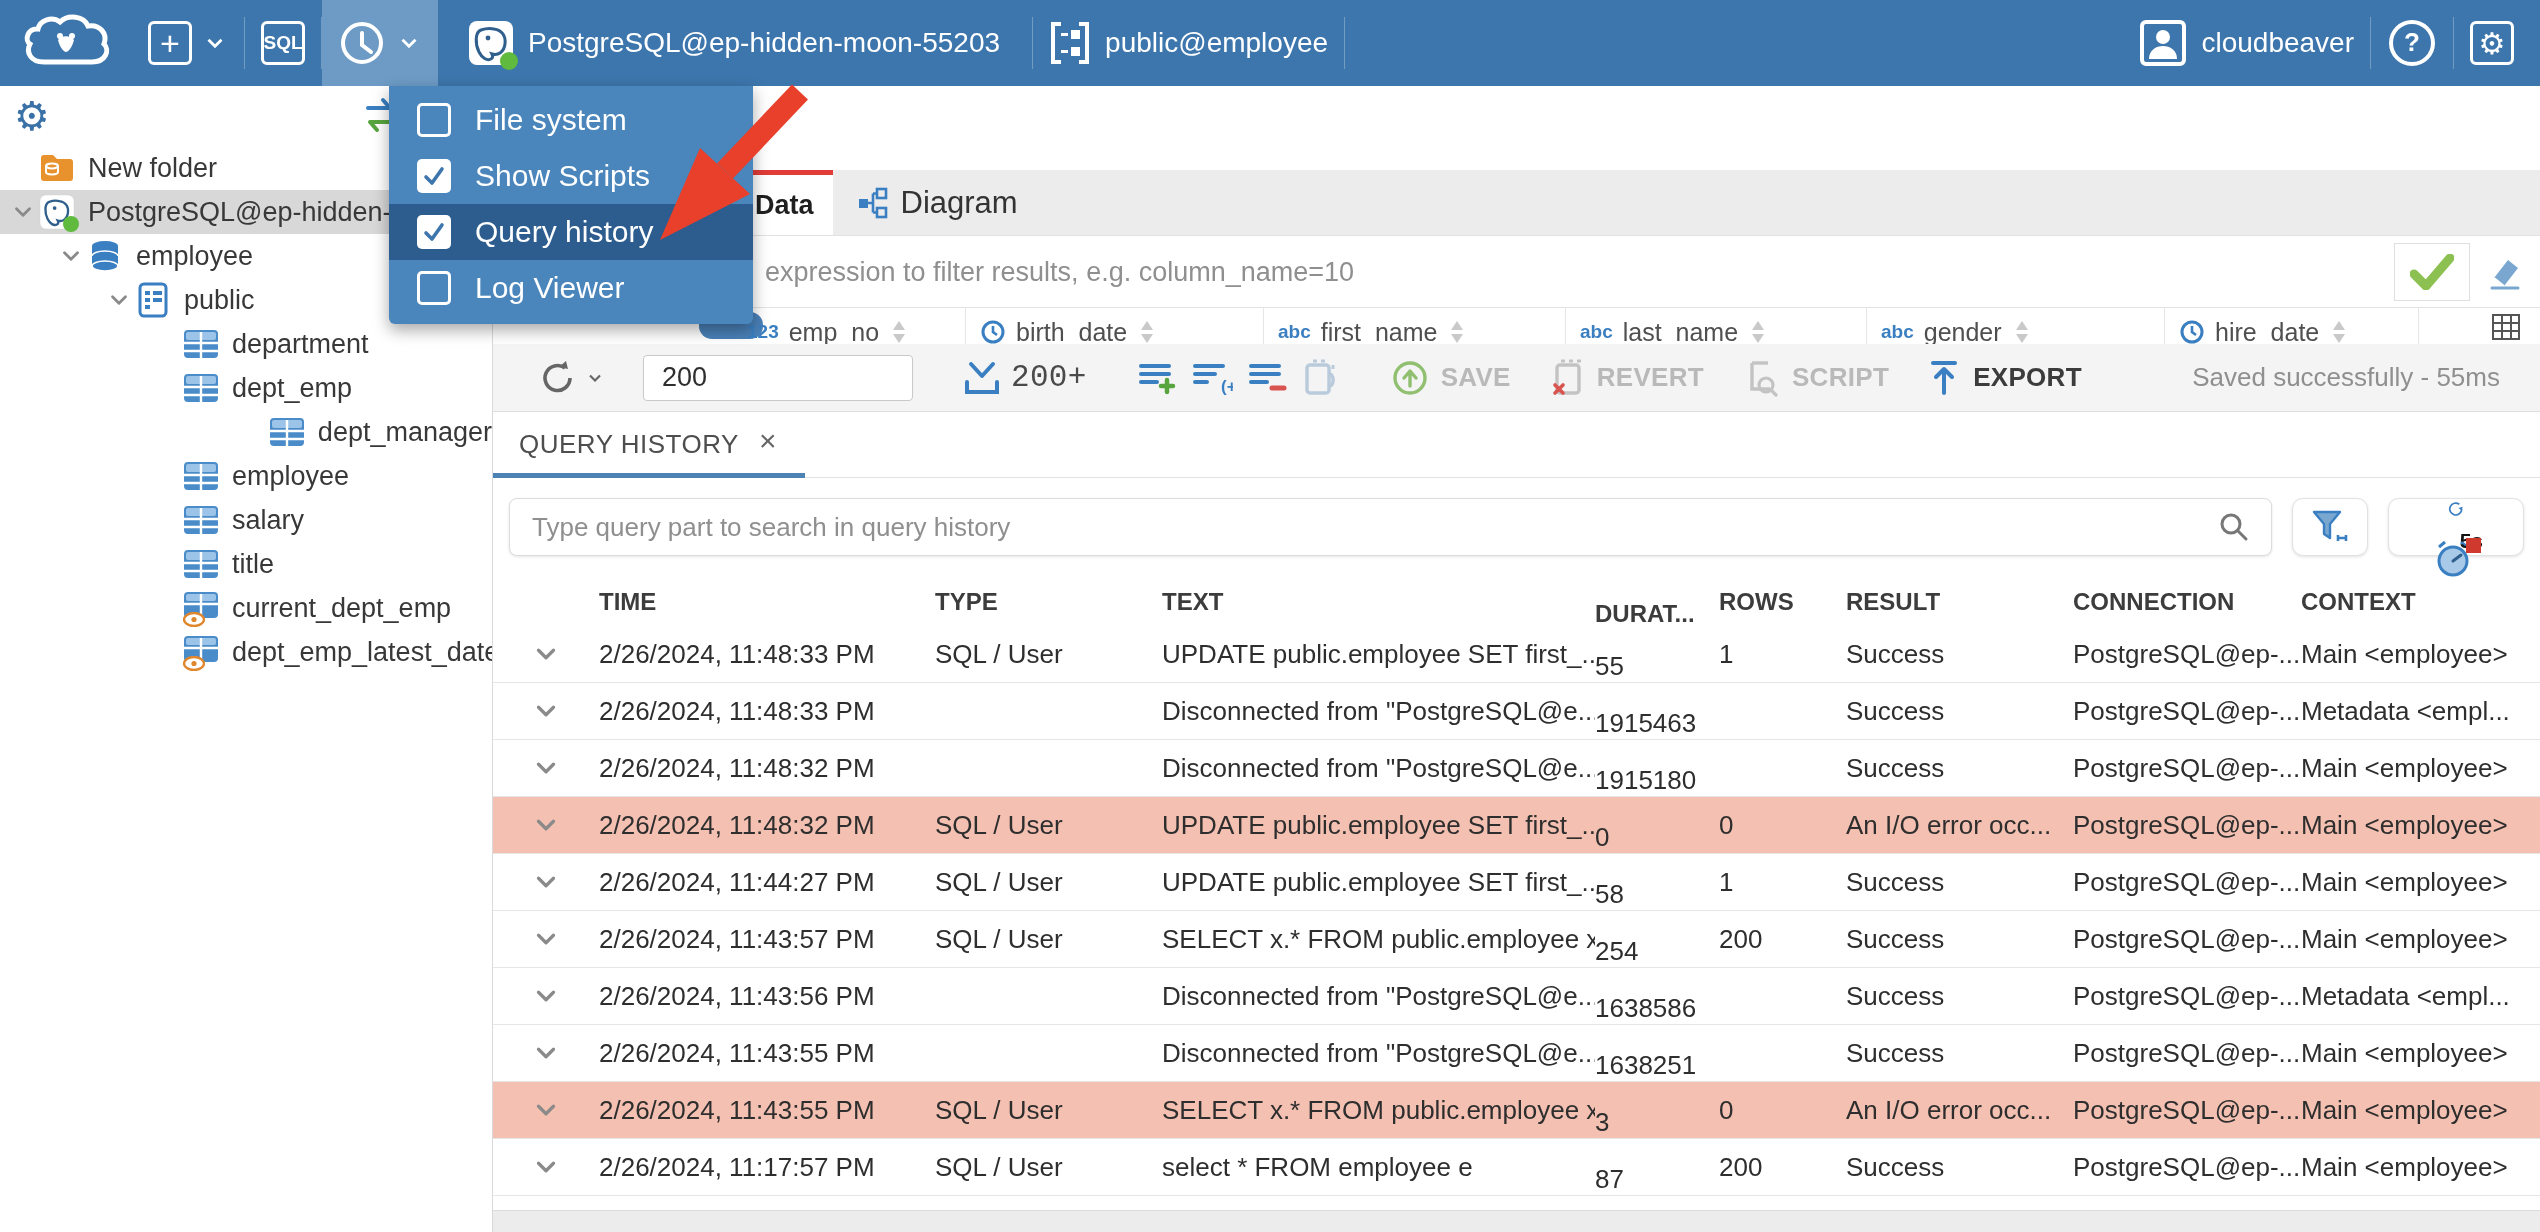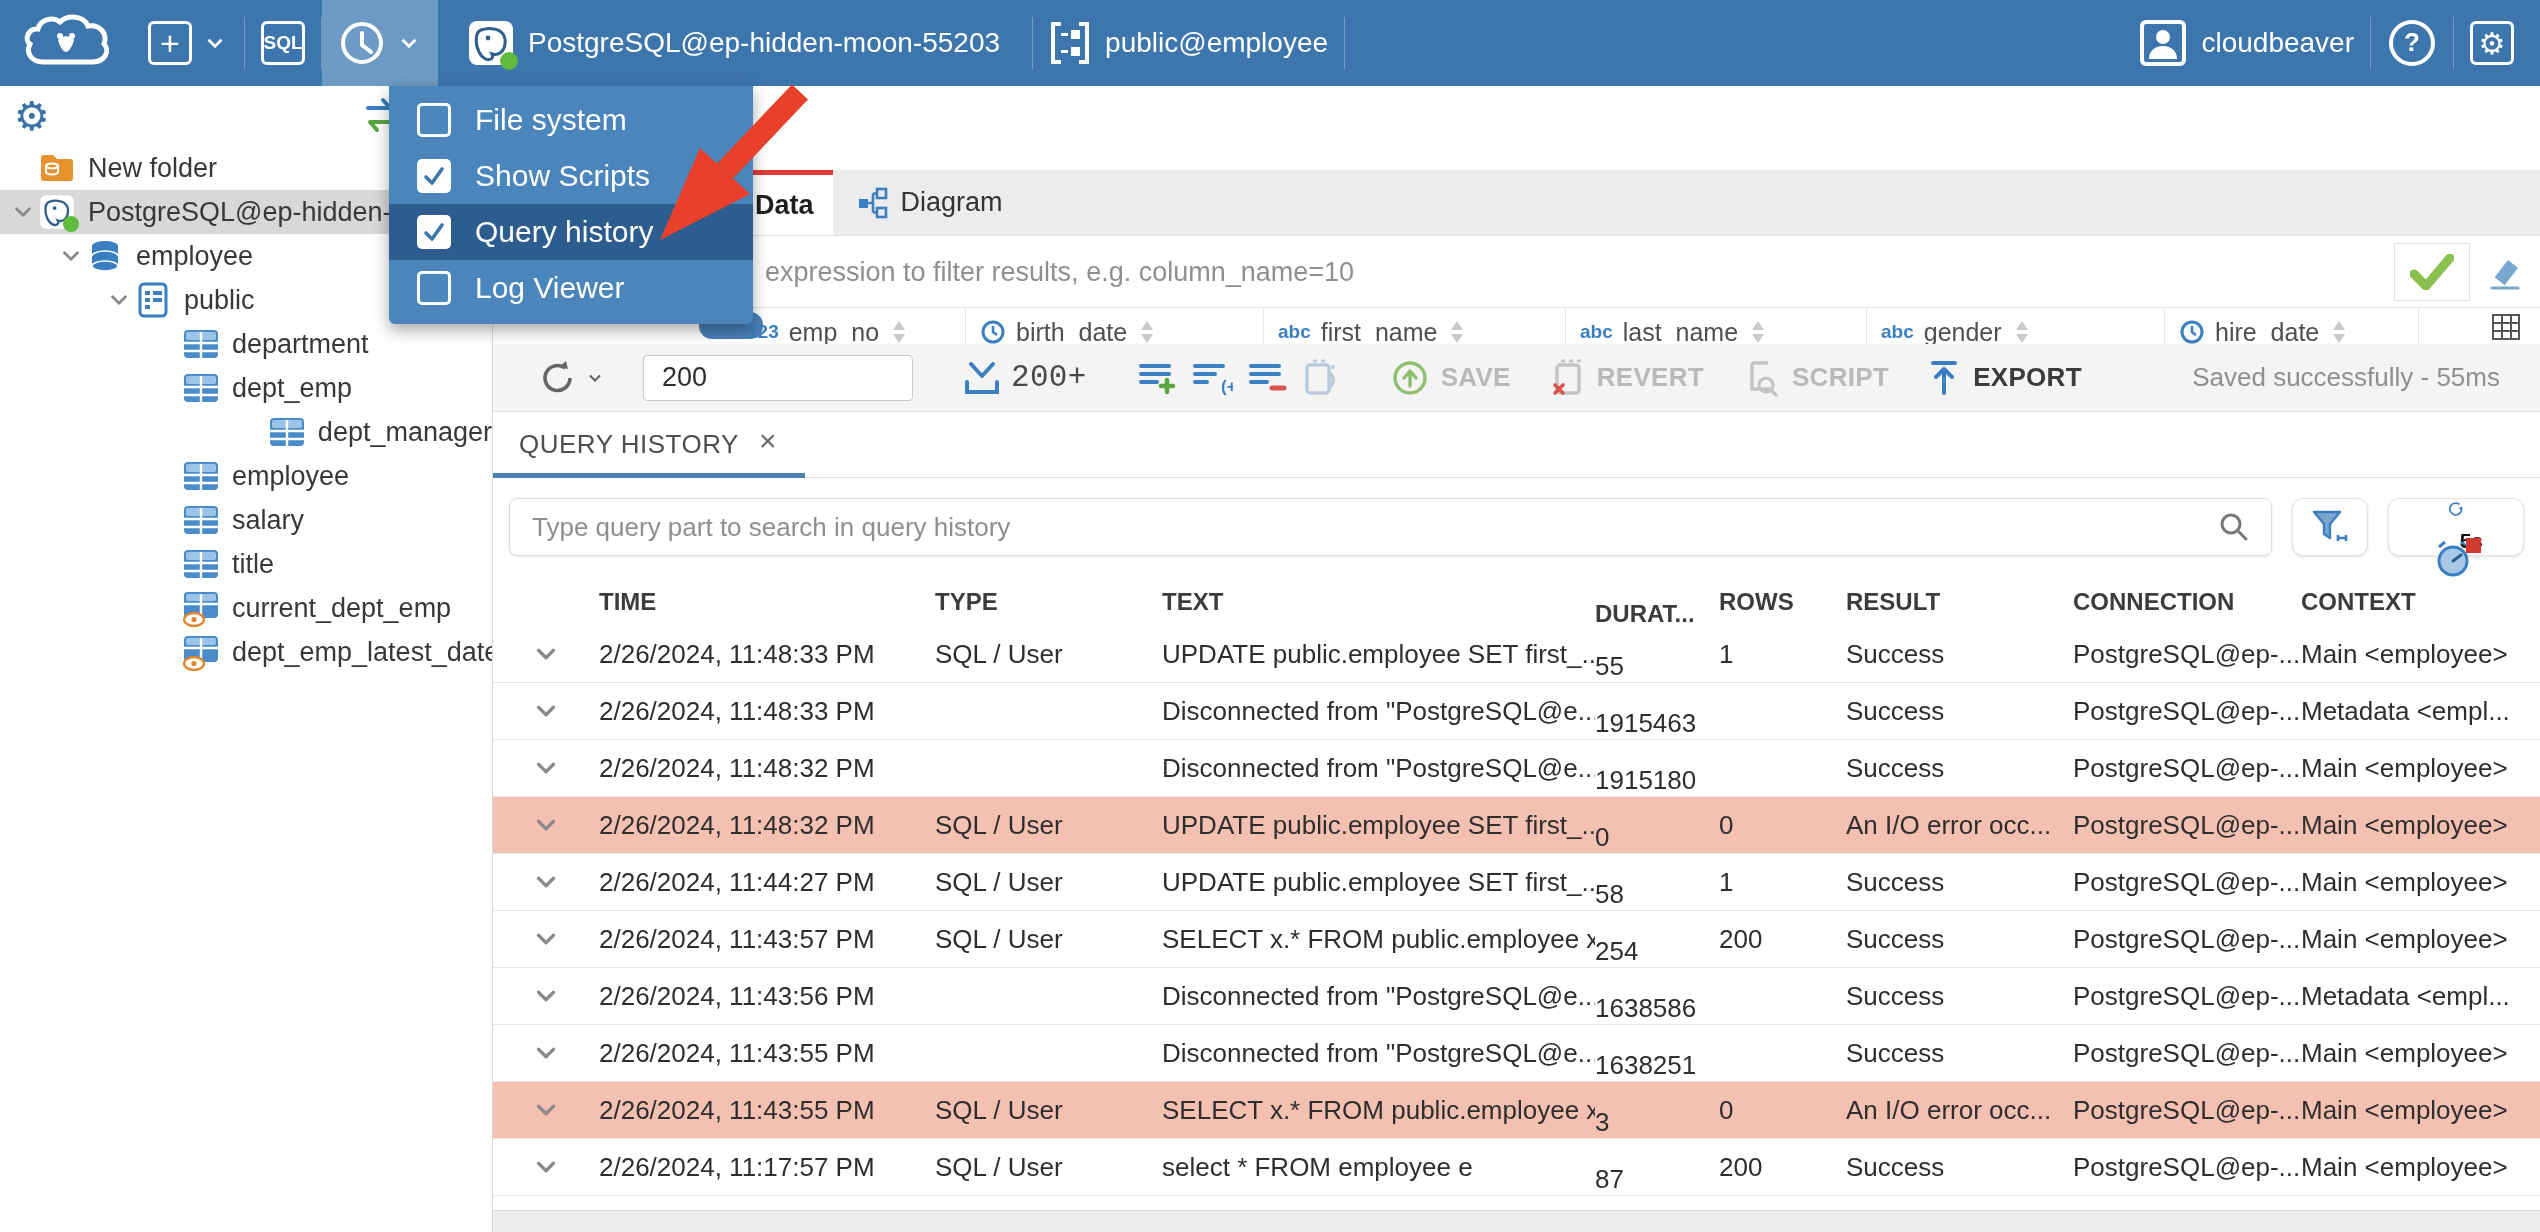--- a/index.html
+++ b/index.html
@@ -20,21 +20,21 @@
 .side-gear { color:#3a72a8; font-size:40px; line-height:1; }
 .shared-label { font-size:26px; color:#9a9a9a; padding:2px 0 6px 4px; }
 .trow { height:44px; display:flex; align-items:center; font-size:27px; color:#383838; white-space:nowrap; overflow:hidden; cursor:default; }
 .trow.sel { background:#d8d8d8; }
 .trow .chevslot { width:30px; display:flex; justify-content:center; flex:none; }
 .trow .ticon { width:38px; height:34px; display:flex; align-items:center; justify-content:center; flex:none; margin-right:12px; }
 .content { flex:1; display:flex; flex-direction:column; position:relative; }
 .editor-strip { height:84px; background:#fff; }
 .page-tabs { height:66px; background:#ececec; display:flex; align-items:stretch; padding-left:243px; border-bottom:1px solid #e2e2e2; }
 .tab-data { background:#fff; border-top:5px solid #e23c38; display:flex; align-items:center; padding:0 19px; font-size:27px; font-weight:bold; color:#1f1f1f; }
-.tab-diagram { display:flex; align-items:center; gap:12px; padding:0 24px; font-size:27px; color:#333; }
+.tab-diagram { display:flex; align-items:center; gap:12px; padding:0 24px; font-size:31px; color:#333; }
 .filter-bar { height:72px; background:#fff; border-bottom:1px solid #e3e3e3; display:flex; align-items:center; }
 .filter-input { flex:1; height:100%; position:relative; }
 .filter-ph { position:absolute; left:272px; top:50%; transform:translateY(-50%); color:#8f8f8f; font-size:27px; white-space:nowrap; }
 .check-btn { width:76px; height:58px; background:#fff; border:1px solid #e0e0e0; display:flex; align-items:center; justify-content:center; flex:none; }
 .eraser-btn { width:70px; display:flex; align-items:center; justify-content:center; flex:none; }
 .grid-strip { height:36px; background:#fff; position:relative; overflow:hidden; }
 .grid-cells { position:absolute; left:240px; top:0; height:48px; display:flex; }
 .gcell { border-right:1px solid #e6e6e6; display:flex; align-items:center; gap:10px; padding:0 14px; font-size:25px; color:#4f4f4f; white-space:nowrap; }
 .gtype { color:#3a7fc1; font-weight:bold; font-size:19px; }
 .gthumb { position:absolute; left:206px; top:4px; width:64px; height:27px; border-radius:13px; background:#4a81b8; }

